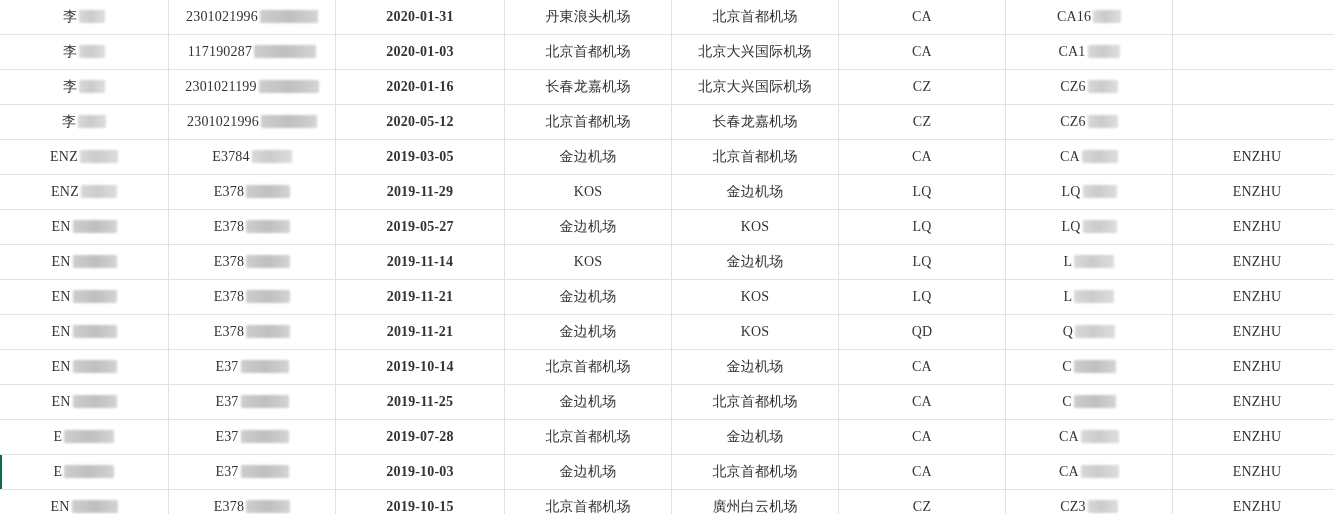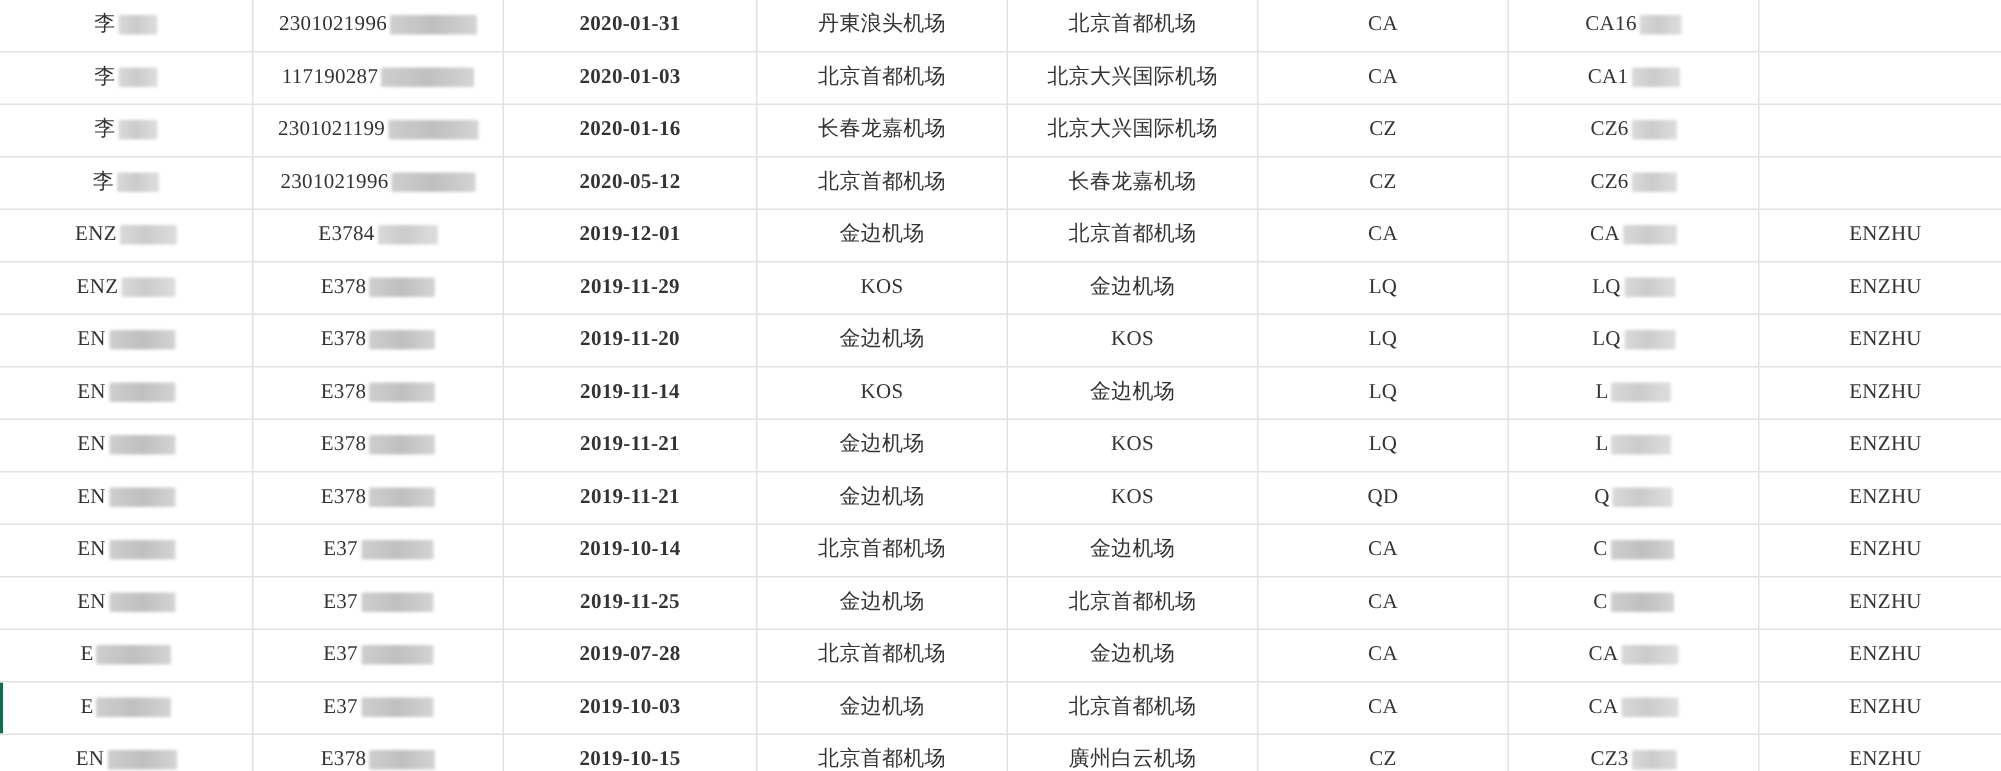--- a/index.html
+++ b/index.html
@@ -196,21 +196,21 @@
       <tr>
         <td class="c0"><span class="cellwrap">
             <span class="txt mono">ENZ</span>
             <span class="redact" style="width: 38px;"></span>
           </span></td>
         <td class="c1"><span class="cellwrap">
             <span class="txt mono">E3784</span>
             <span class="redact" style="width: 40px;"></span>
           </span></td>
         <td class="c2"><span class="cellwrap">
-            <span class="txt mono">2019-12-01</span>
+            <span class="txt mono">2019-03-05</span>
           </span></td>
         <td class="c3"><span class="cellwrap">
             <span class="txt mono">金边机场</span>
           </span></td>
         <td class="c4"><span class="cellwrap">
             <span class="txt mono">北京首都机场</span>
           </span></td>
         <td class="c5"><span class="cellwrap">
             <span class="txt mono">CA</span>
           </span></td>
@@ -254,21 +254,21 @@
       <tr>
         <td class="c0"><span class="cellwrap">
             <span class="txt mono">EN</span>
             <span class="redact dark" style="width: 44px;"></span>
           </span></td>
         <td class="c1"><span class="cellwrap">
             <span class="txt mono">E378</span>
             <span class="redact dark" style="width: 44px;"></span>
           </span></td>
         <td class="c2"><span class="cellwrap">
-            <span class="txt mono">2019-11-20</span>
+            <span class="txt mono">2019-05-27</span>
           </span></td>
         <td class="c3"><span class="cellwrap">
             <span class="txt mono">金边机场</span>
           </span></td>
         <td class="c4"><span class="cellwrap">
             <span class="txt mono">KOS</span>
           </span></td>
         <td class="c5"><span class="cellwrap">
             <span class="txt mono">LQ</span>
           </span></td>

